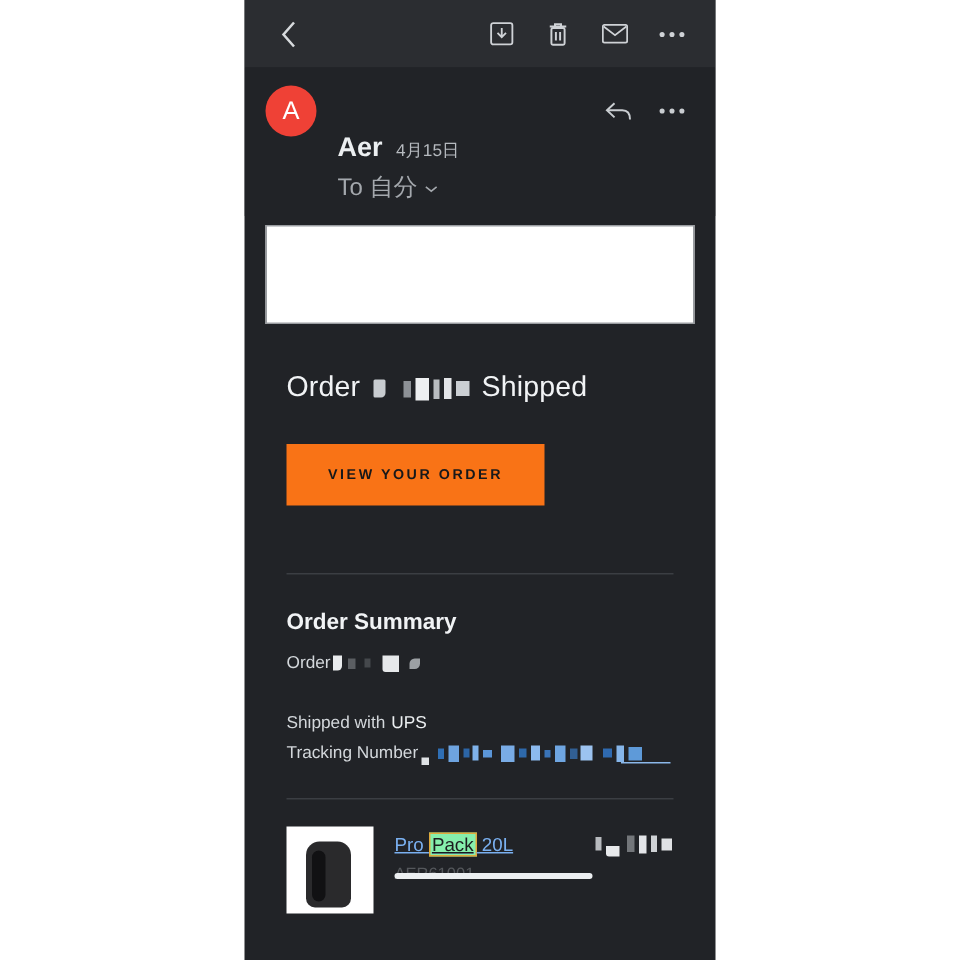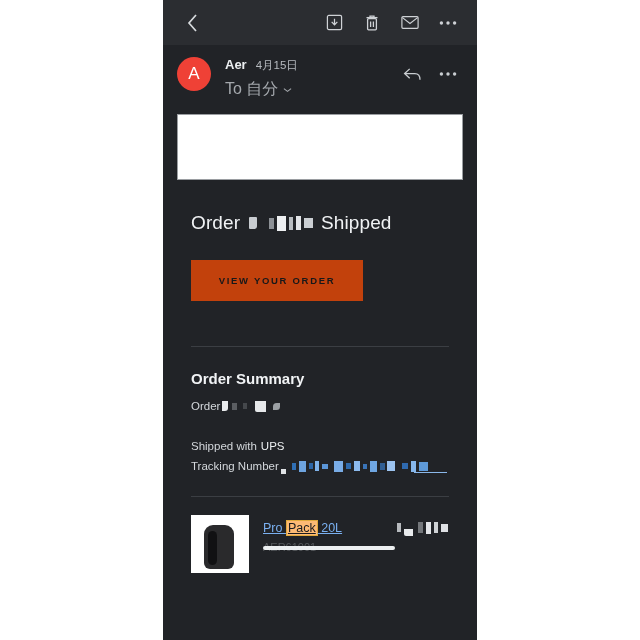--- a/index.html
+++ b/index.html
@@ -46,21 +46,21 @@
     border-radius:50%;
     background:#ef4136;
     color:#fff;
     font-size:17px;
     display:flex; align-items:center; justify-content:center;
     flex:0 0 auto;
     margin-top:2px;
   }
   .sender-meta { margin-left:14px; flex:1; padding-top:2px; }
   .sender-line1 { display:flex; align-items:baseline; }
-  .sender-name { color:#eceff1; font-size:13px; font-weight:bold; }
+  .sender-name { color:#eceff1; font-size:18px; font-weight:bold;margin-top:31px; }
   .sender-date { color:#b6babf; font-size:11.5px; margin-left:9px; }
   .sender-line2 { display:flex; align-items:center; margin-top:6px; }
   .sender-to { color:#a4a8ad; font-size:16px; }
   .caret { color:#a4a8ad; font-size:9px; margin-left:5px; }
   .sender-actions { display:flex; align-items:center; padding-top:4px; }
   .sender-actions .tb-icon { margin-left:6px; color:#c9cdd1; }
 
   
   .mail-body { padding:0 0 0 0; }
   .hero {
@@ -93,21 +93,21 @@
     color:#c7cbcf;
     font-size:12.5px;
     line-height:20.5px;
     margin-top:16px;
     max-width:218px;
   }
 
   .cta {
     display:inline-block;
     margin-top:26px;
-    background:#c2410c;
+    background:#f97316;
     color:#17181a;
     font-size:9.5px;
     font-weight:bold;
     letter-spacing:1.7px;
     padding:15px 20px;
     text-align:center;
     min-width:172px;
   }
 
   .divider {
@@ -171,21 +171,21 @@
     border-radius:5px;
   }
   .prod-info { margin-left:14px; flex:1; padding-top:3px; }
   .prod-name {
     font-size:12.5px;
     color:#7ab0f0;
     text-decoration:underline;
     display:inline-block;
   }
   .hl {
-    background:#fdba74;
+    background:#86efac;
     color:#1b1c1e;
     padding:0 1px;
     border:1px solid #e0a93c;
     text-decoration:underline;
   }
   .prod-sku {
     margin-top:5px;
     position:relative;
     color:#55585c;
     font-size:11px;

